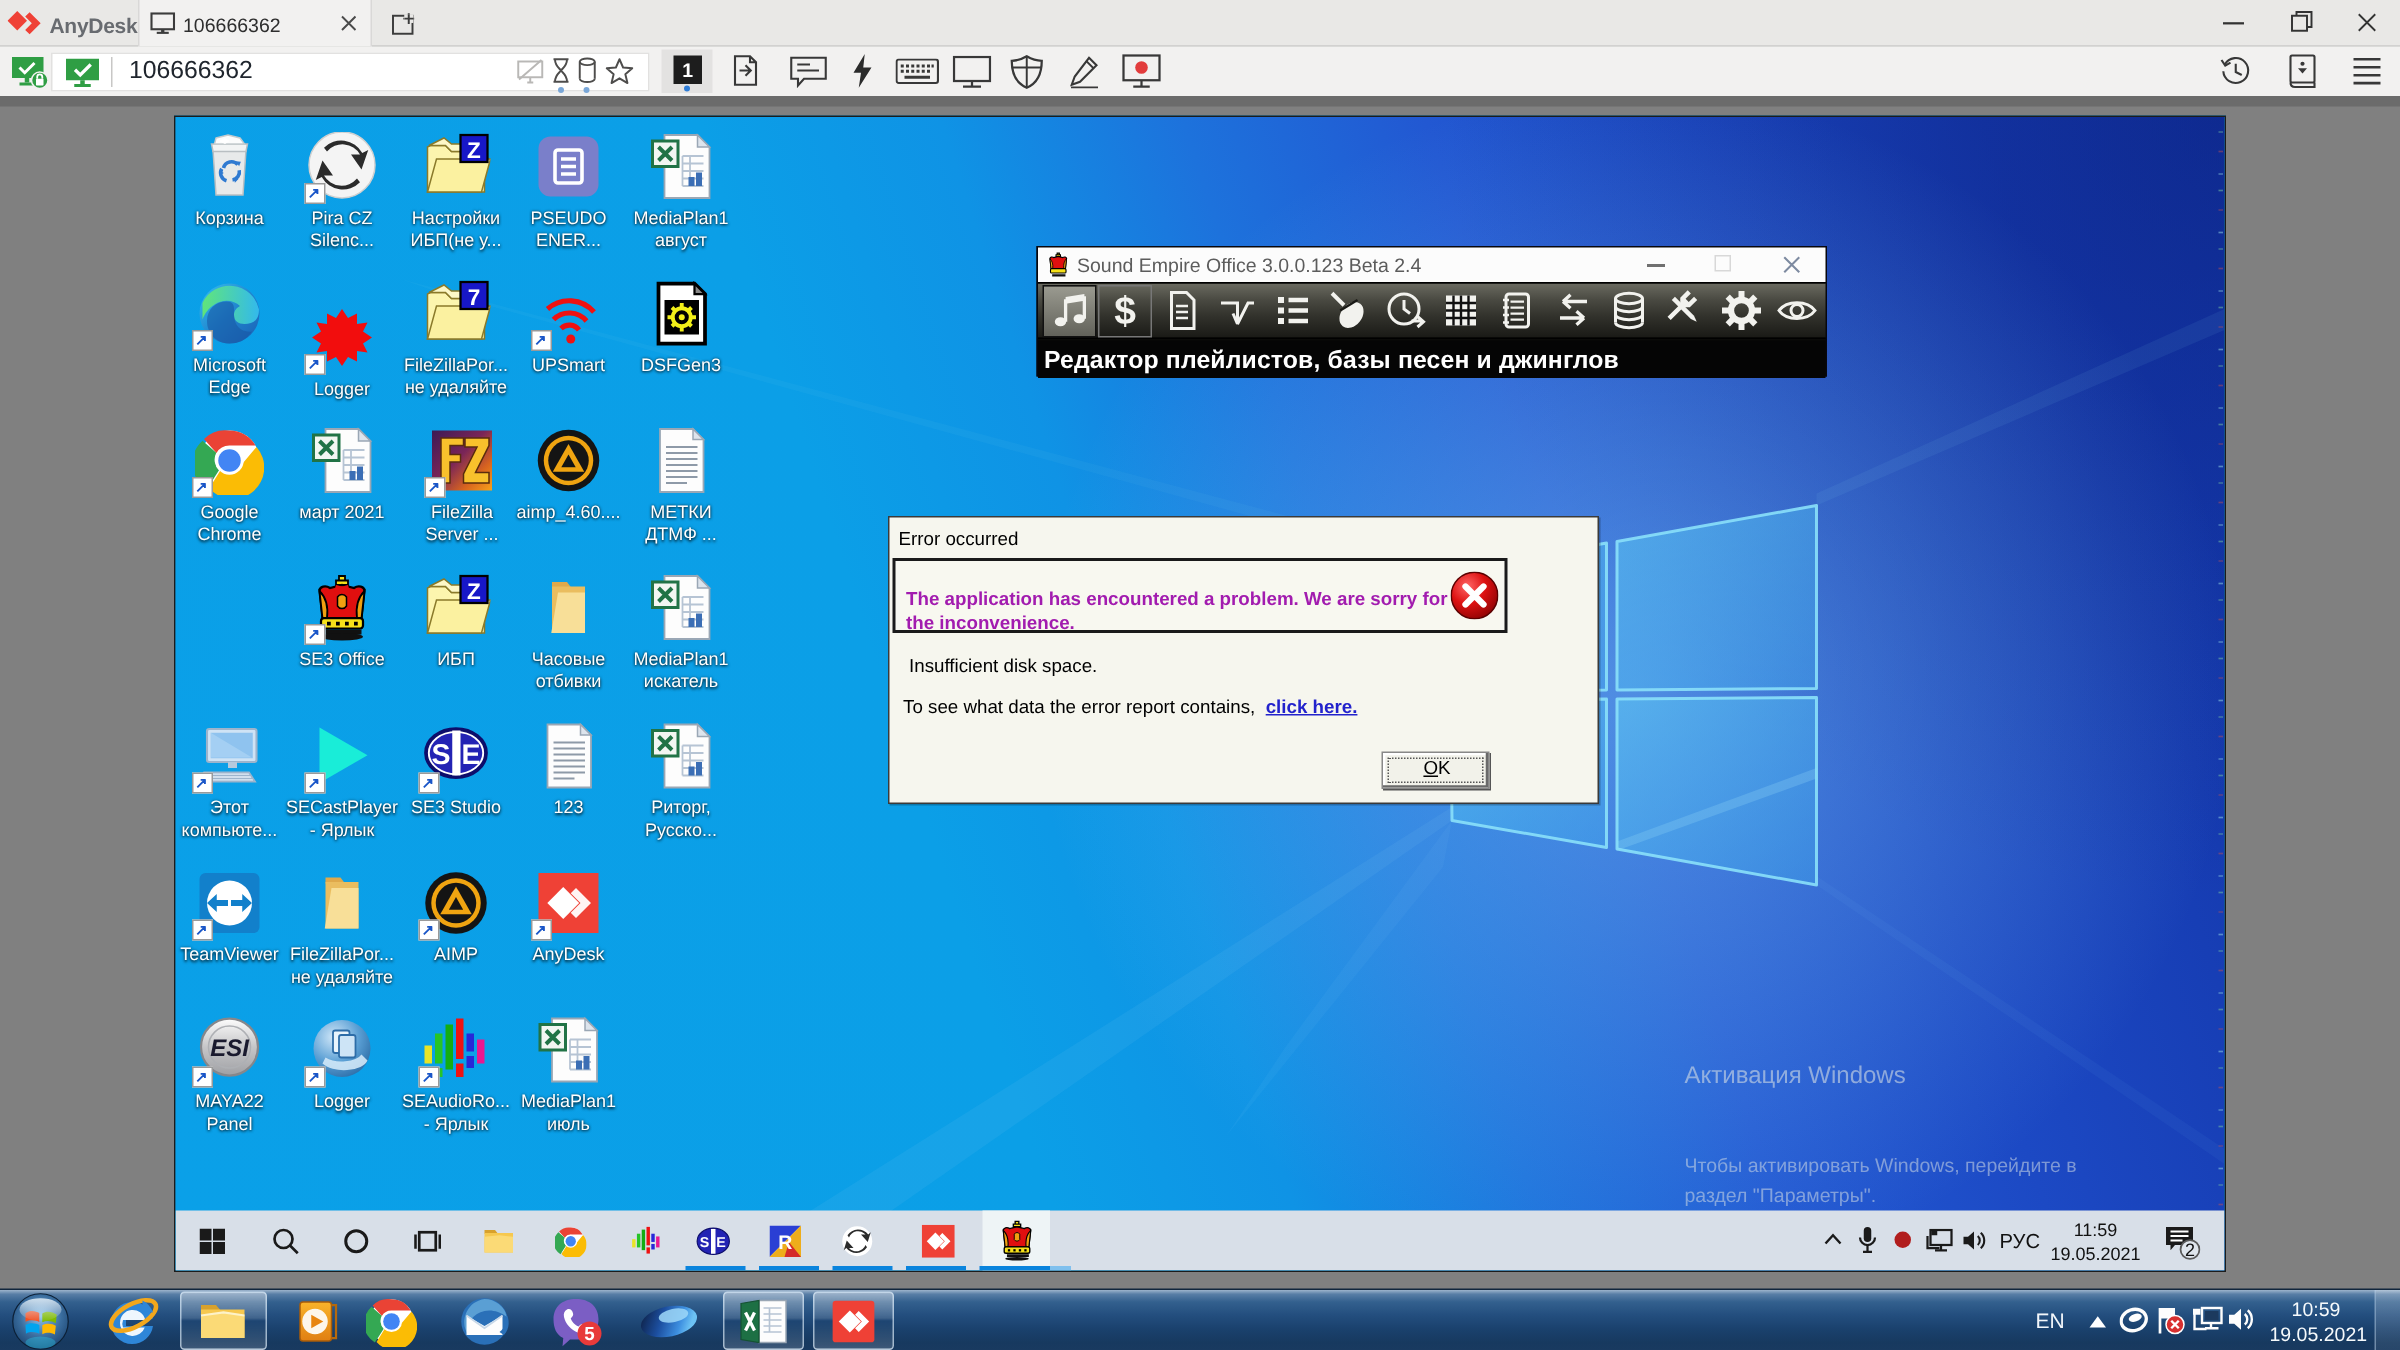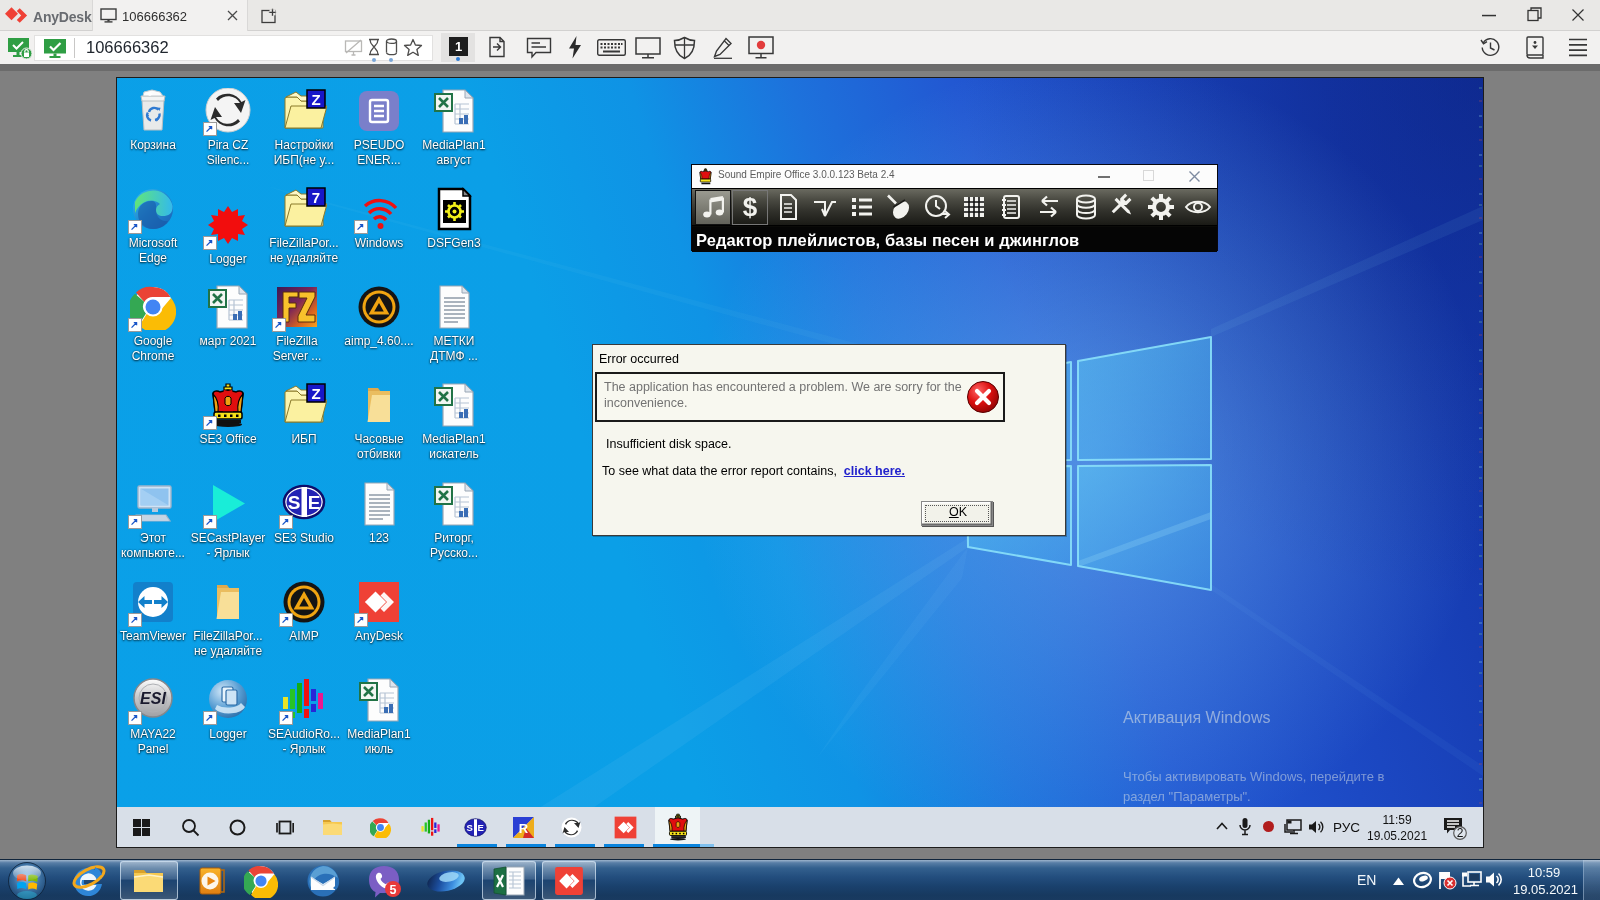--- a/index.html
+++ b/index.html
@@ -315,21 +315,21 @@
         </div>
       <div class="dico" style="left:219px;top:108px">
           <div class="img"><svg width="46" height="46" viewBox="0 0 46 46">
               <g fill="none" stroke="#ee1111" stroke-width="3.4">
 <path d="M9 20 A 22 22 0 0 1 40 22"></path>
 <path d="M13 27 A 15 15 0 0 1 35 28"></path>
 <path d="M18 33 A 8 8 0 0 1 30 34"></path>
 </g>
               <circle cx="24.5" cy="40" r="3" fill="#ee1111"></circle>
             </svg><div class="sc"></div></div>
-          <div class="lbl">Windows</div>
+          <div class="lbl">UPSmart</div>
         </div>
       <div class="dico" style="left:294px;top:108px">
           <div class="img"><svg width="46" height="46" viewBox="0 0 46 46">
               <path d="M8 3 L32 3 L39 10 L39 43 L8 43 Z" fill="#fff" stroke="#000" stroke-width="2.5"></path>
 <path d="M32 3 L32 10 L39 10 Z" fill="#888" stroke="#000" stroke-width="1.5"></path>
 <rect x="12" y="14" width="23" height="23" fill="#000"></rect>
 <g stroke="#f2ef19" stroke-width="2.6" fill="none">
                 <circle cx="23.5" cy="25.5" r="6"></circle>
                 <path d="M23.5 16 v4 M23.5 31 v4 M14 25.5 h4 M29 25.5 h4 M17 19 l2.8 2.8 M27.2 28.7 l2.8 2.8 M30 19 l-2.8 2.8 M19.8 28.7 L17 31.5"></path>
               </g>
@@ -357,21 +357,21 @@
                 <path d="M24 16 h14 M24 21 h14 M24 26 h14 M24 31 h14 M24 36 h14"></path>
                 <path d="M29 16 v20 M24 16 v20"></path>
               </g>
 <rect x="28" y="30" width="4" height="6" fill="#3b6eb5"></rect>
               <rect x="33" y="27" width="4" height="9" fill="#3b6eb5"></rect>
 <rect x="4" y="6" width="17" height="17" fill="#f2f6f2" stroke="#217346" stroke-width="2"></rect>
 <path d="M8 10 L17 19 M17 10 L8 19" stroke="#217346" stroke-width="2.6"></path>
             </svg></div>
           <div class="lbl">март 2021</div>
         </div>
-      <div class="dico" style="left:137px;top:206px">
+      <div class="dico" style="left:148px;top:206px">
           <div class="img"><svg width="46" height="46" viewBox="0 0 46 46">
               <defs>
                 <linearGradient id="fzg" x1="0" y1="0" x2="1" y2="1">
                   <stop offset="0" stop-color="#3c1a55"></stop>
                   <stop offset="0.45" stop-color="#7a2558"></stop>
                   <stop offset="0.75" stop-color="#d8641f"></stop>
                   <stop offset="1" stop-color="#f8a21b"></stop>
                 </linearGradient>
               </defs>
 <rect x="3" y="3" width="40" height="40" fill="url(#fzg)"></rect>
@@ -607,21 +607,21 @@
 
     <div id="sewin" class="abs" style="left:574px;top:86px;width:527px;height:87px;background:#0a0a08;border:1px solid #07070f">
       <div class="abs" style="left:0;top:0;width:525px;height:23px;background:#fcfcfc">
         <svg class="abs" style="left:5px;top:3px" width="17" height="17" viewBox="0 0 46 46">
           <path d="M21 2 L25 2 L25 5 L21 5 Z M19 5 h8 v3 h-8 Z" fill="#f6e11a" stroke="#000" stroke-width="2"></path>
           <path d="M8 12 C8 9 12 8 15 10 L23 8 L31 10 C34 8 38 9 38 12 L36 30 L10 30 Z" fill="#e00f0f" stroke="#000" stroke-width="2"></path>
           <path d="M8 12 C12 16 14 22 13 30 L10 30 Z M38 12 C34 16 32 22 33 30 L36 30 Z" fill="#f0a011" stroke="#000" stroke-width="1.5"></path>
           <rect x="9" y="30" width="28" height="8" rx="2" fill="#f6e11a" stroke="#000" stroke-width="2"></rect>
           <path d="M12 40 h24 v4 h-24 Z" fill="#111"></path>
         </svg>
-        <div class="abs" style="left:26px;top:4px;font-size:10px;color:#5c5c5c">Sound Empire Office 3.0.0.123 Beta 2.4</div>
+        <div class="abs" style="left:26px;top:4px;font-size:13px;color:#5c5c5c">Sound Empire Office 3.0.0.123 Beta 2.4</div>
         <div class="abs" style="left:406px;top:11px;width:12px;height:1.6px;background:#707070"></div>
         <div class="abs" style="left:451px;top:5px;width:11px;height:11px;border:1px solid #d8d8d8"></div>
         <svg class="abs" style="left:496px;top:5px" width="13" height="13" viewBox="0 0 13 13">
             <path d="M1.5 1.5 L11.5 11.5 M11.5 1.5 L1.5 11.5" stroke="#7d8aa0" stroke-width="1.4"></path>
           </svg>
       </div>
       <div class="abs" style="left:0;top:23px;width:525px;height:38px;background:linear-gradient(180deg,#6a6a60 0%,#4a4a42 30%,#32322c 60%,#1a1a16 100%);border-top:1px solid #000;border-bottom:1px solid #000" id="setb">
           <div class="abs" style="left:3px;top:1px;width:36px;height:35px;background:linear-gradient(180deg,#9a9a90,#62625a);border:1px solid #111"></div>
           <svg class="abs" style="left:6px;top:3px" width="30" height="30" viewBox="0 0 30 30">
             <ellipse cx="9" cy="22.5" rx="3.8" ry="3" fill="#f2f2ee"></ellipse>
@@ -700,21 +700,21 @@
             <path d="M3 15 C8 8 22 8 27 15 C22 22 8 22 3 15 Z" fill="none" stroke="#f2f2ee" stroke-width="2"></path>
             <circle cx="15" cy="15" r="4" fill="none" stroke="#f2f2ee" stroke-width="2"></circle>
           </svg>
         </div>
       <div class="abs" style="left:0;top:62px;width:525px;height:25px;background:#050505;color:#fff;font-size:16.5px;font-weight:bold;padding:4px 0 0 4px;letter-spacing:0.1px">Редактор плейлистов, базы песен и джинглов</div>
     </div>
 
     <div id="errdlg" class="abs" style="left:475px;top:266px;width:474px;height:192px;background:#f6f6ee;border:1px solid #3a3a3a;box-shadow:1px 1px 0 rgba(0,0,0,0.25)">
       <div class="abs" style="left:6px;top:7px;font-size:12.5px;color:#000">Error occurred</div>
       <div class="abs" style="left:2px;top:27px;width:410px;height:50px;background:#f8f8f0;border:2px solid #1a1a1a">
-        <div class="abs" style="left:7px;top:5px;width:362px;font-size:12.5px;font-weight:normal;color:#737373;line-height:16px">The application has encountered a problem. We are sorry for the inconvenience.</div>
+        <div class="abs" style="left:7px;top:17px;width:362px;font-size:12.5px;font-weight:bold;color:#a21caf;line-height:16px">The application has encountered a problem. We are sorry for the inconvenience.</div>
         <svg class="abs" style="left:370px;top:7px" width="32" height="32" viewBox="0 0 32 32">
           <defs>
               <radialGradient id="redx" cx="0.35" cy="0.3" r="0.85">
                 <stop offset="0" stop-color="#f66"></stop>
                 <stop offset="0.45" stop-color="#dd1111"></stop>
                 <stop offset="1" stop-color="#7d0000"></stop>
               </radialGradient>
             </defs>
           <circle cx="16" cy="16" r="15.5" fill="url(#redx)"></circle>
           <circle cx="16" cy="16" r="15.5" fill="none" stroke="#5a0000" stroke-width="1"></circle>

